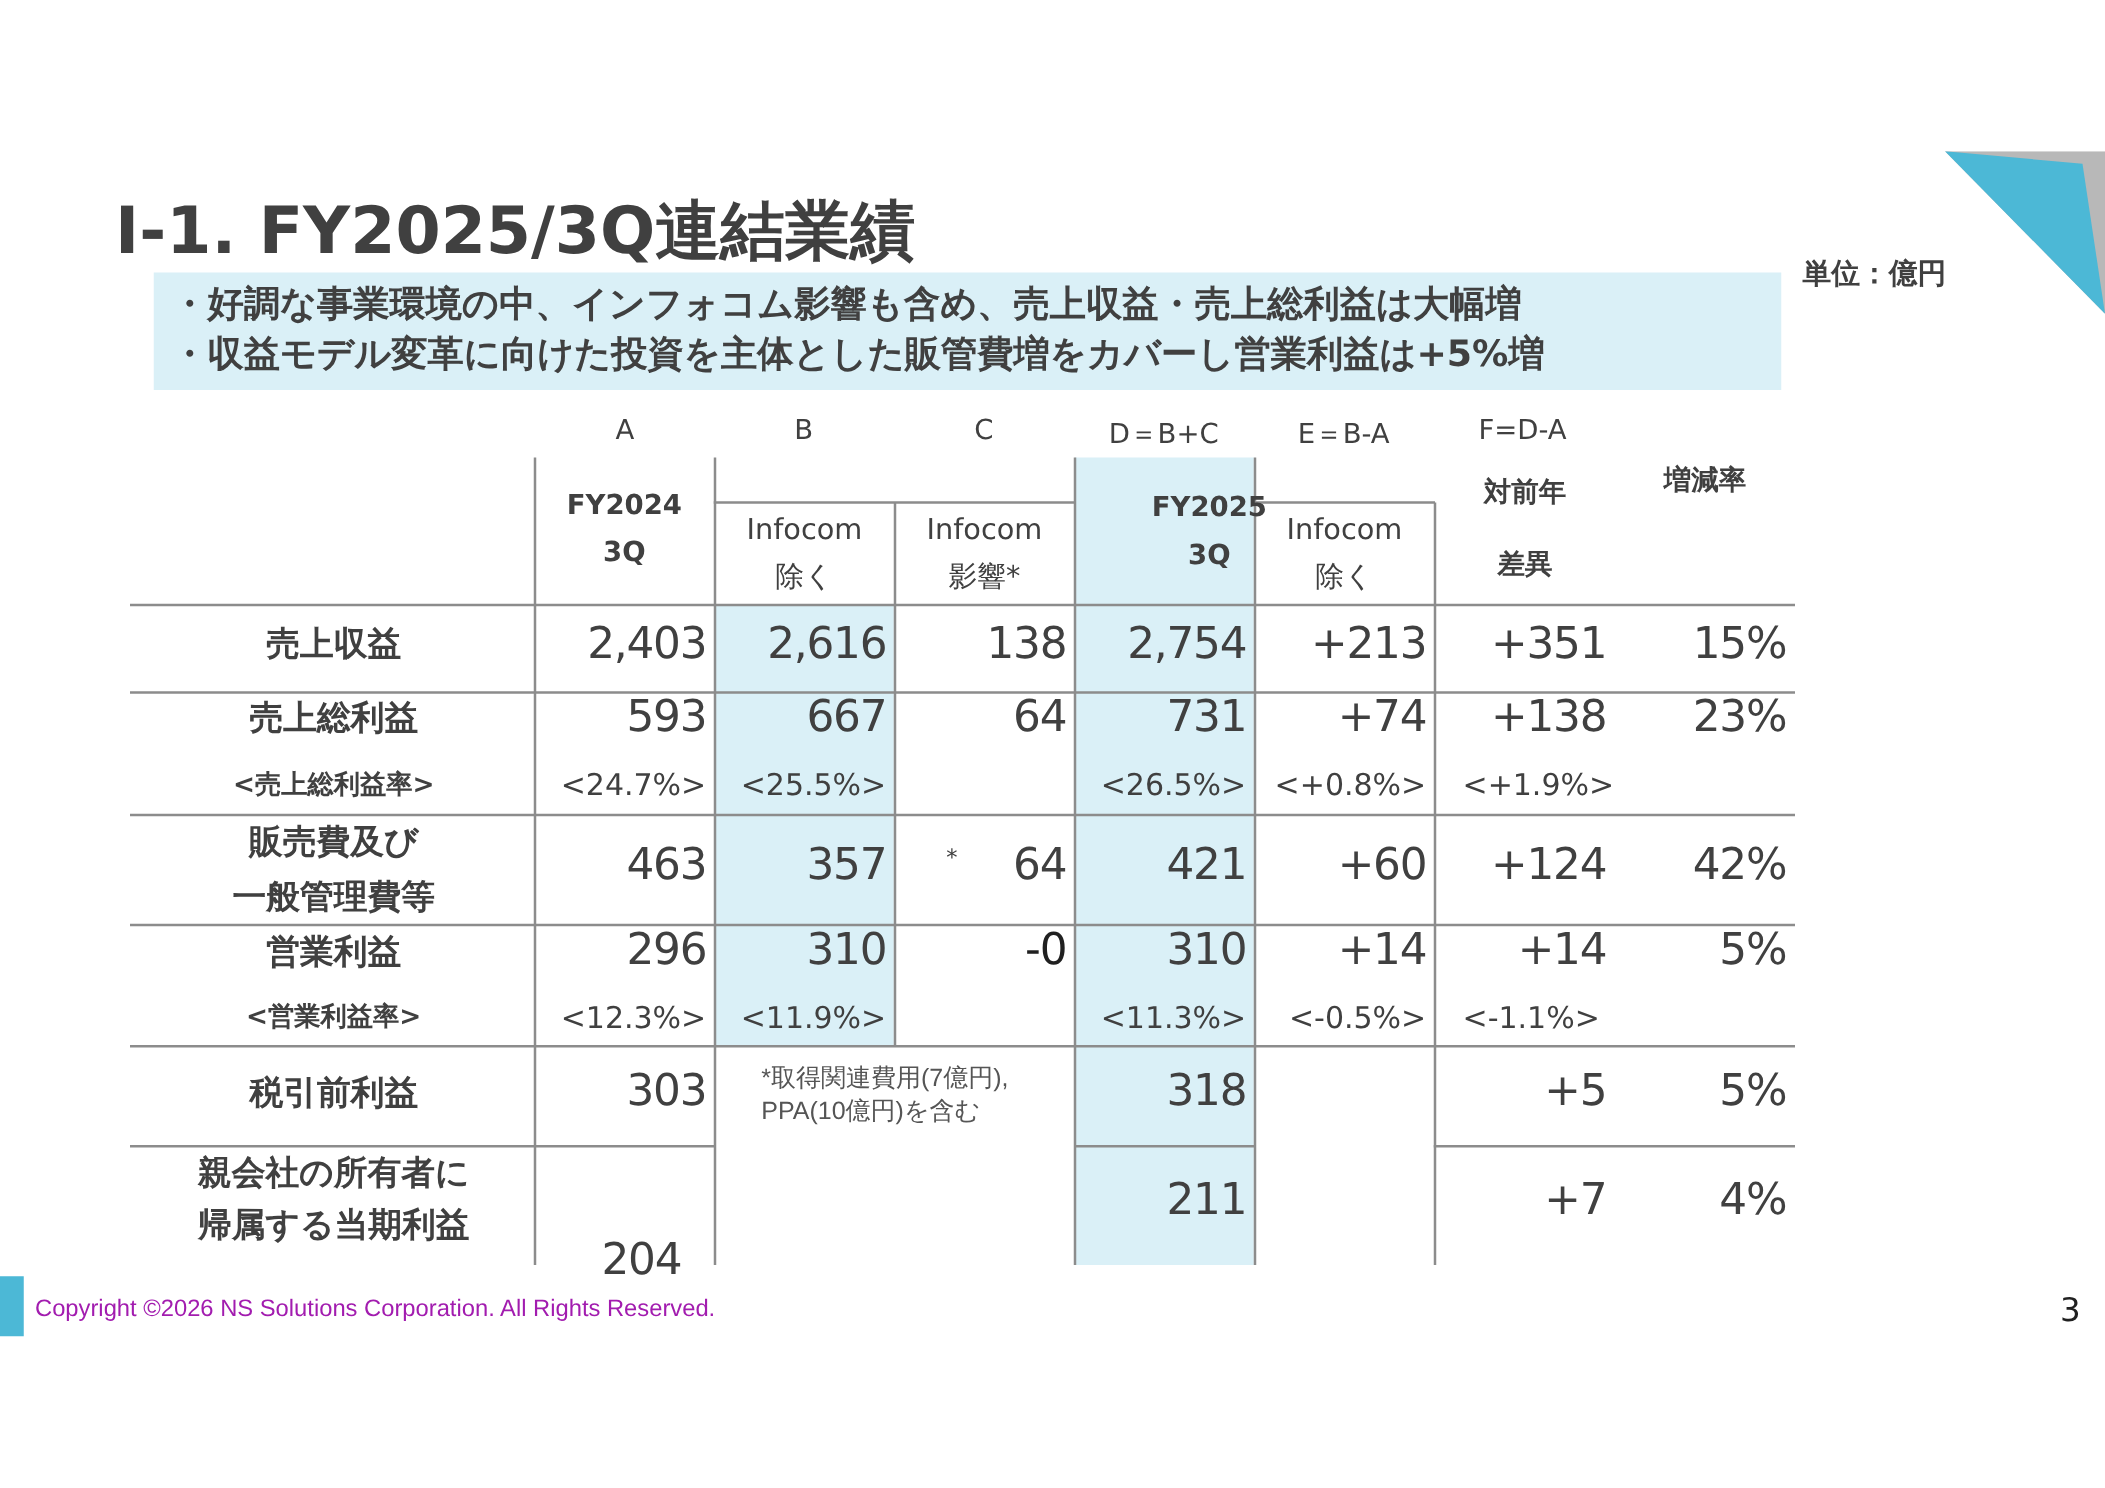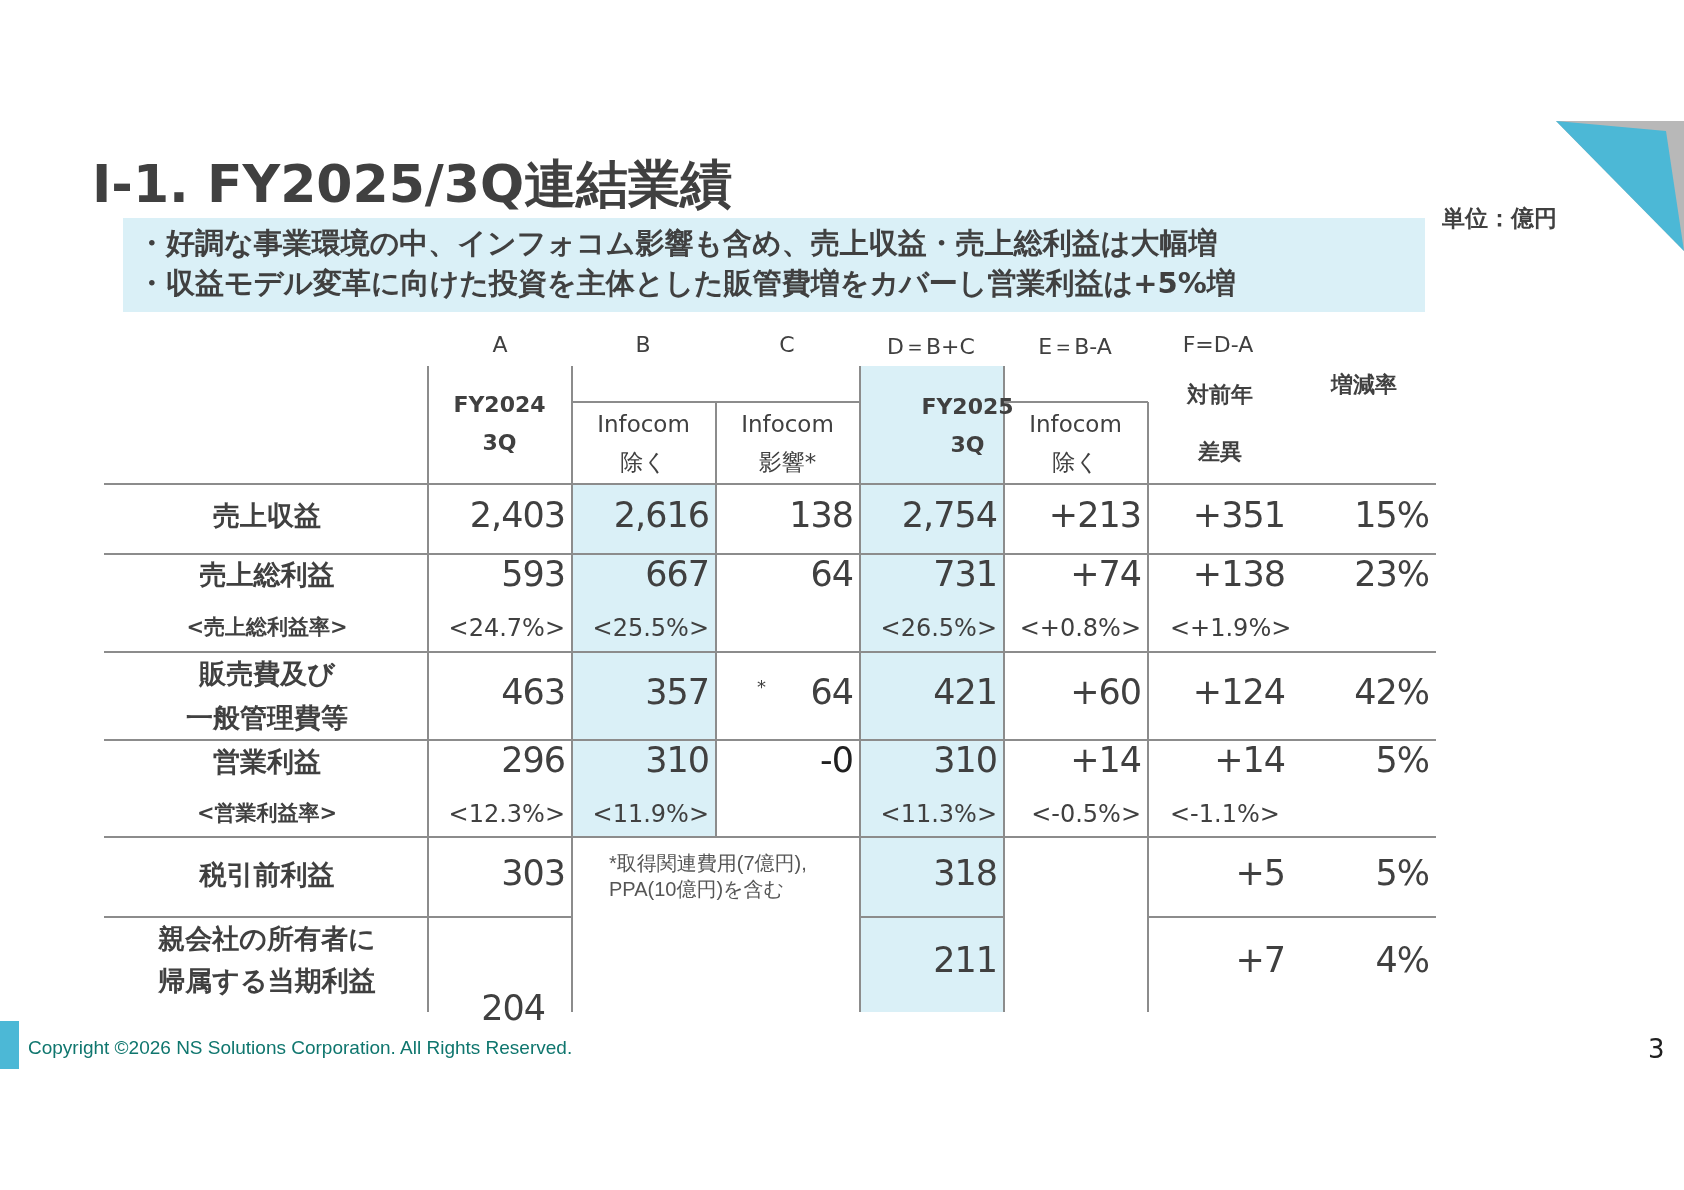--- a/index.html
+++ b/index.html
@@ -23,21 +23,21 @@
   .rowlabel { position: absolute; left: 104px; width: 326px; text-align: center; font-weight: bold; color: #404040; }
   .rowlabel.big { font-size: 27px; line-height: 44px; }
   .rowlabel.small { font-size: 21px; }
 
   .num { position: absolute; text-align: right; font-size: 35px; color: #404040; font-family: "DejaVu Sans", sans-serif; letter-spacing: -1px; }
   .pct { position: absolute; text-align: right; font-size: 24px; color: #404040; }
   .star { position: absolute; font-size: 18px; color: #404040; }
   .note { position: absolute; left: 609px; top: 850px; font-size: 20px; color: #555555; line-height: 26px; font-family: "Liberation Sans", sans-serif; }
 
   .footer-bar { position: absolute; left: 0; top: 1021px; width: 19px; height: 48px; background: #4cb8d6; }
-  .copyright { position: absolute; left: 28px; top: 1037px; font-size: 19px; color: #0f766e; font-family: "Liberation Sans", sans-serif; }
+  .copyright { position: absolute; left: 28px; top: 1037px; font-size: 19px; color: #a21caf; font-family: "Liberation Sans", sans-serif; }
   .pageno { position: absolute; left: 1648px; top: 1034px; font-size: 26px; color: #202020; }
 </style>
 </head>
 <body>
 
 <svg class="corner" viewBox="0 0 128 130">
   <polygon points="0,0 128,0 128,130" fill="#b8b8b8"></polygon>
   <polygon points="0,0 110,10 128,130" fill="#4cb8d6"></polygon>
 </svg>
 

